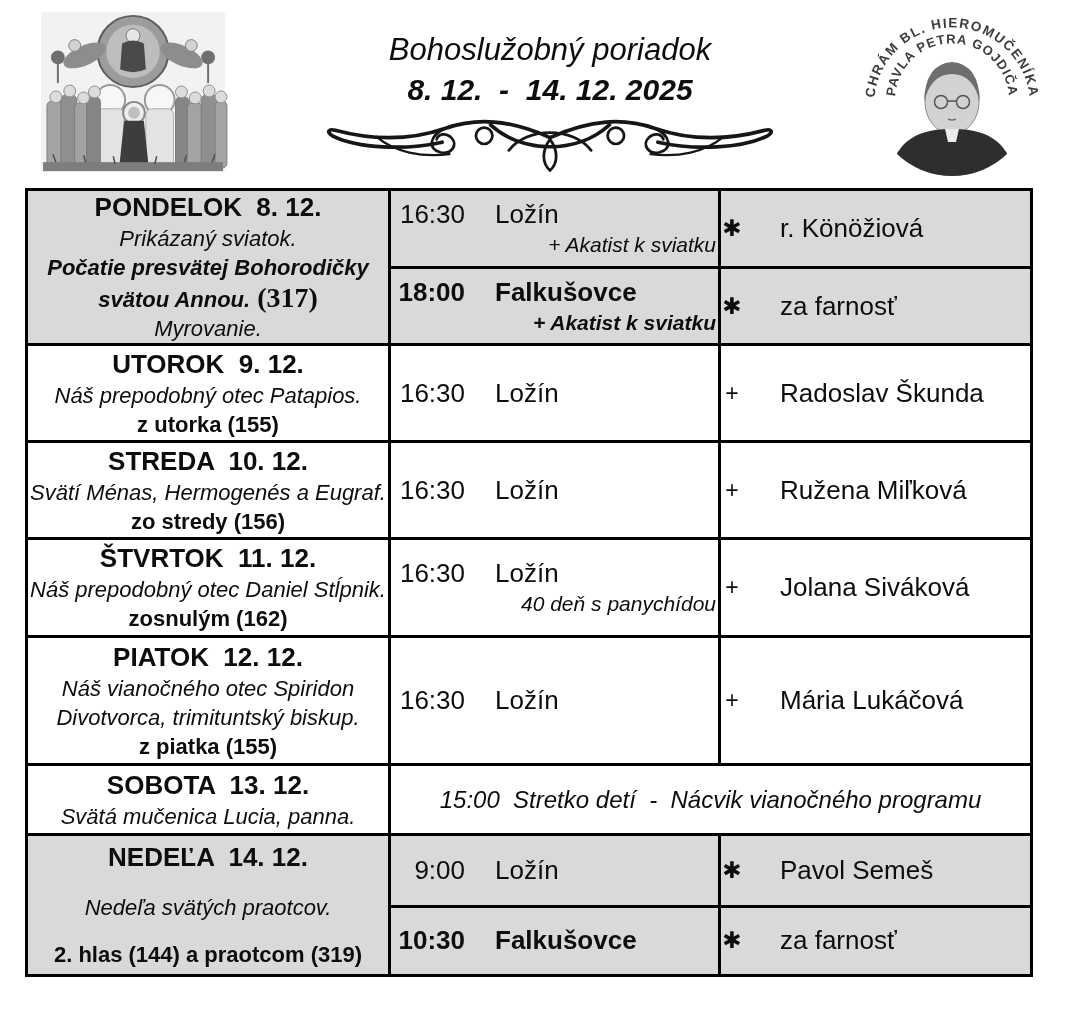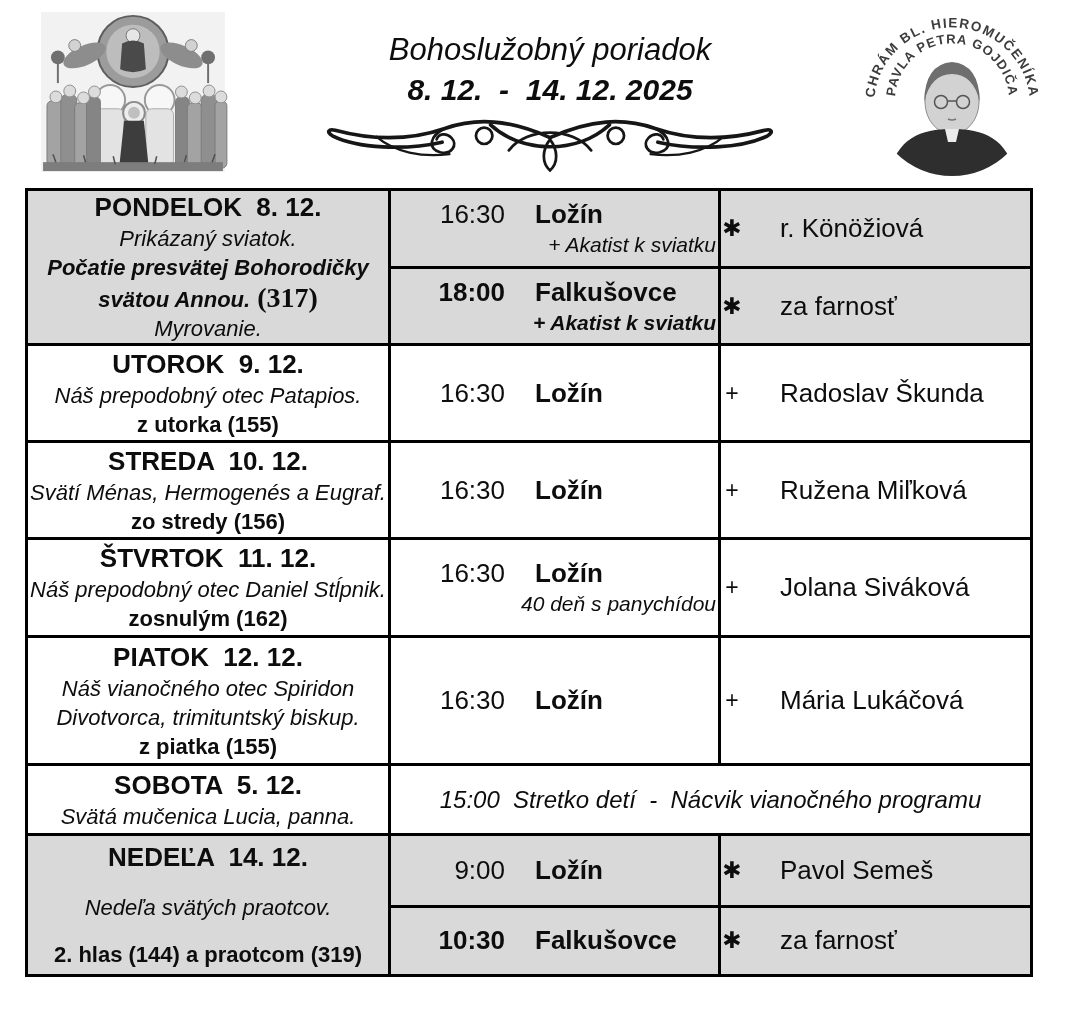--- a/index.html
+++ b/index.html
@@ -23,23 +23,23 @@
 
   td.day{text-align:center;}
   .day-title{font-size:26px;font-weight:bold;line-height:33px;white-space:pre-wrap;}
   .feast-it{font-size:22px;font-style:italic;line-height:29px;}
   .feast-bi{font-size:22px;font-style:italic;font-weight:bold;line-height:29px;}
   .rubric-b{font-size:22px;font-weight:bold;line-height:29px;}
   .ref-b{font-size:28px;font-weight:bold;font-style:normal;margin-left:7px;font-family:Liberation Serif, serif;}
   .spread{height:128px;display:flex;flex-direction:column;justify-content:space-between;padding:5px 0;}
 
   td.svc{padding:4px 14px 4px 16px;}
-  .svc-line{display:flex;align-items:center;padding-left:40px;}
+  .svc-line{display:flex;align-items:center;}
   .svc-time{width:74px;text-align:right;font-size:26px;flex:none;}
-  .svc-place{margin-left:30px;font-size:26px;font-weight:bold;}
+  .svc-place{margin-left:30px;font-size:26px;}
   .svc-note{text-align:right;font-style:italic;font-size:21px;line-height:27px;margin-top:1px;padding-right:2px;}
   .bold, .bold .svc-time, .bold .svc-place{font-weight:bold;}
   .note-bold{font-weight:bold;}
 
   td.intent{padding-left:20px;}
   .intent-inner{display:flex;align-items:center;}
   .sym{width:22px;text-align:center;font-size:23px;flex:none;}
   .iname{margin-left:37px;font-size:26px;white-space:nowrap;}
 
   td.merged{text-align:center;}
@@ -281,21 +281,21 @@
       <td class="intent">
         <div class="intent-inner">
           <span class="sym">+</span>
           <span class="iname">Mária Lukáčová</span>
         </div>
       </td>
     </tr>
 
     <tr style="height:70px">
       <td class="day">
-        <div class="day-title">SOBOTA  5. 12.</div>
+        <div class="day-title">SOBOTA  13. 12.</div>
         <div class="feast-it">Svätá mučenica Lucia, panna.</div>
       </td>
       <td class="merged" colspan="2">
         <div class="event-note">15:00  Stretko detí  -  Nácvik vianočného programu</div>
       </td>
     </tr>
 
     <tr style="height:70px">
       <td class="day shade" rowspan="2">
         <div class="spread">

